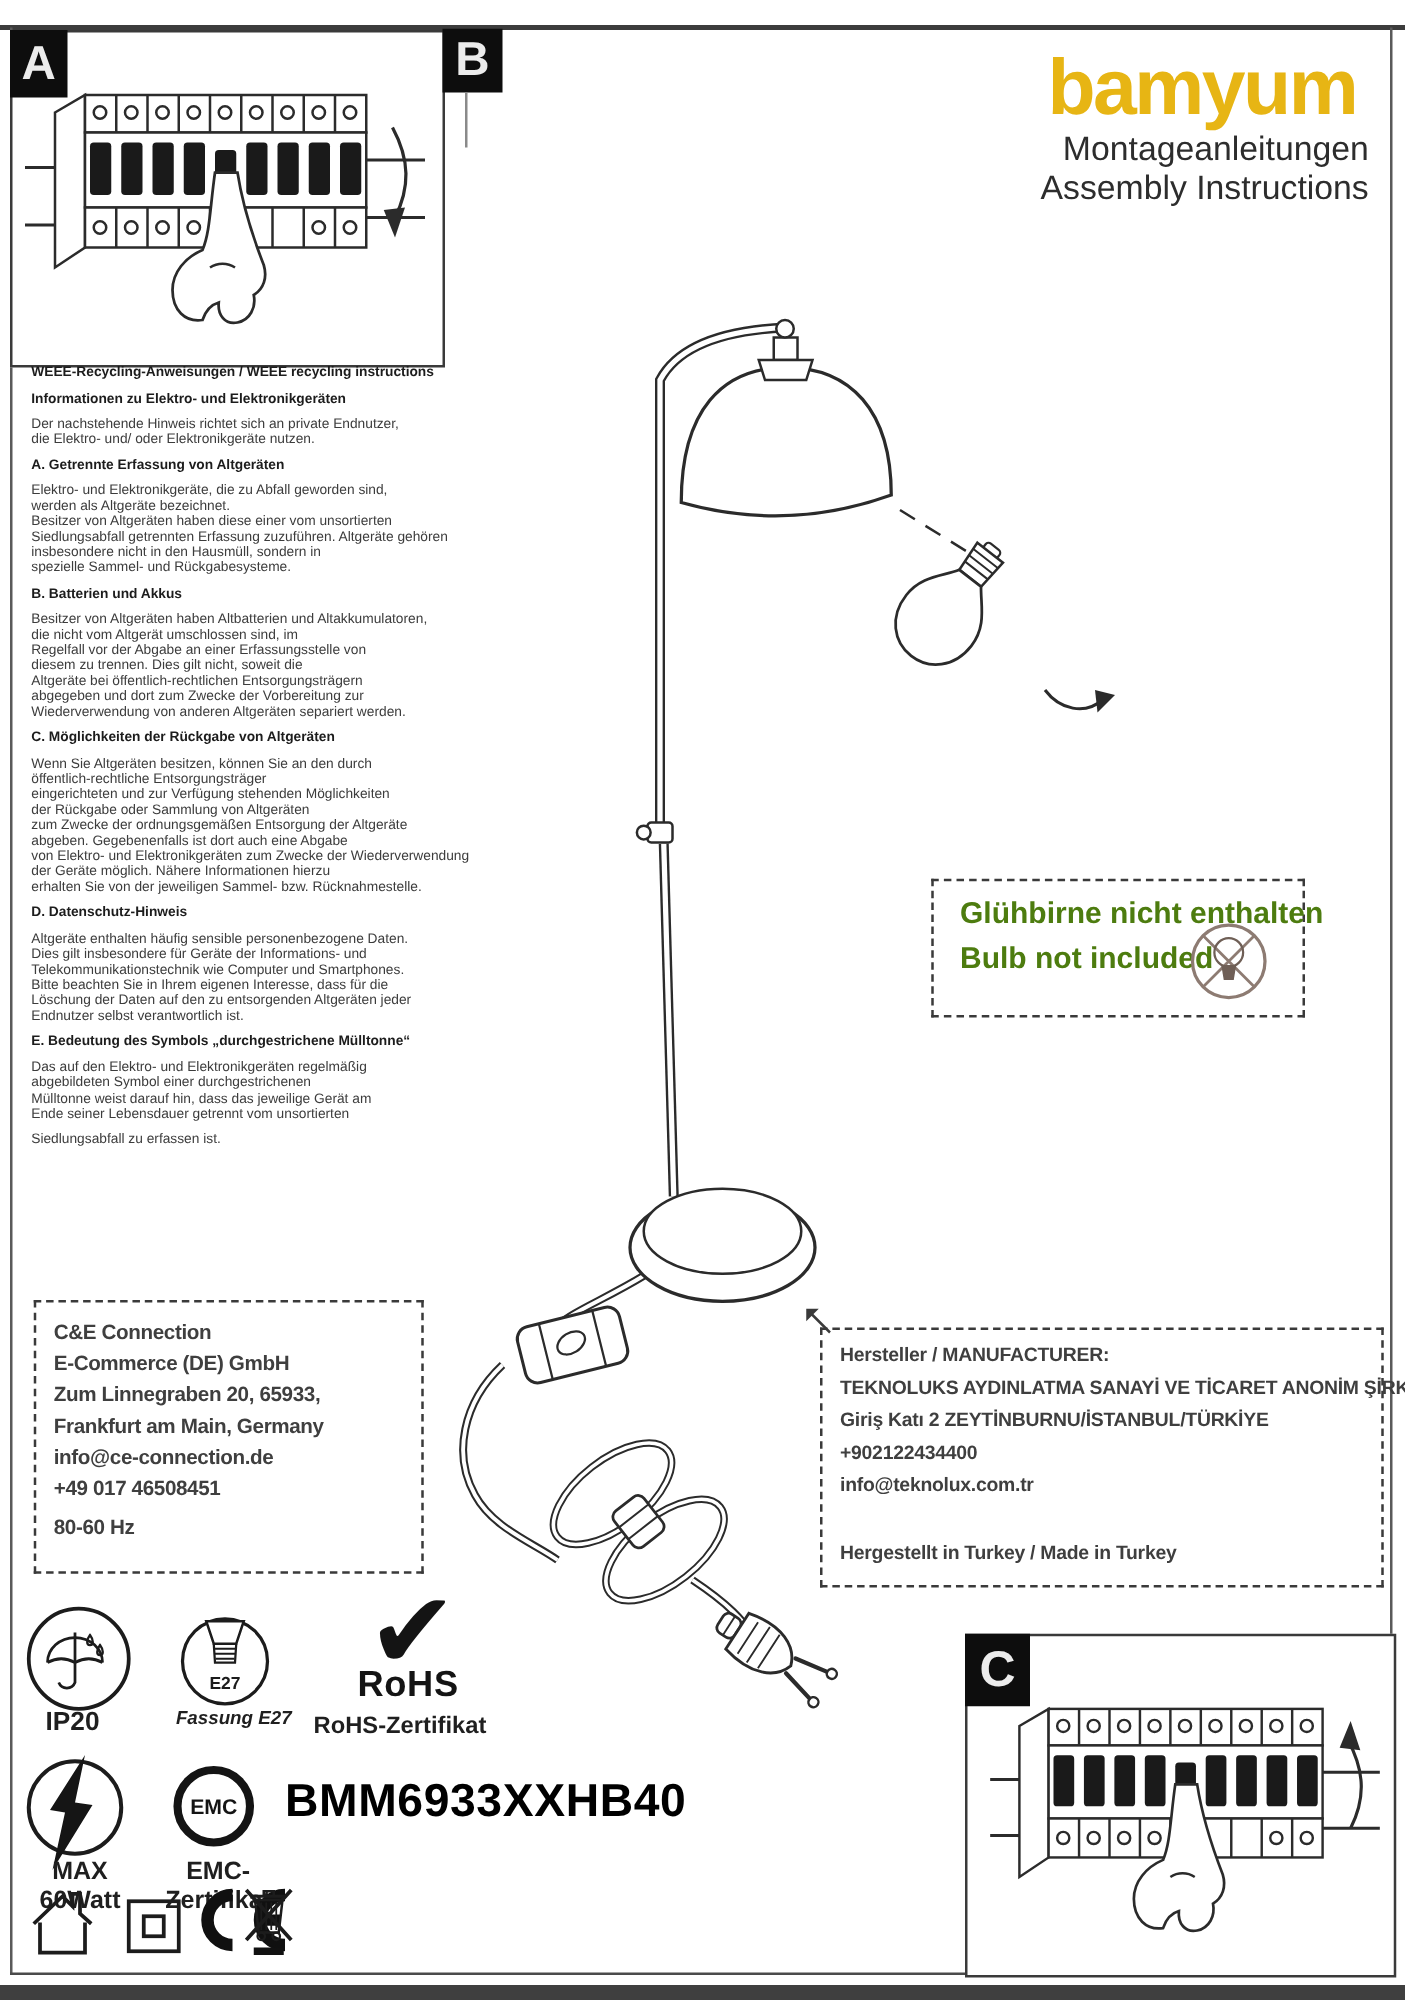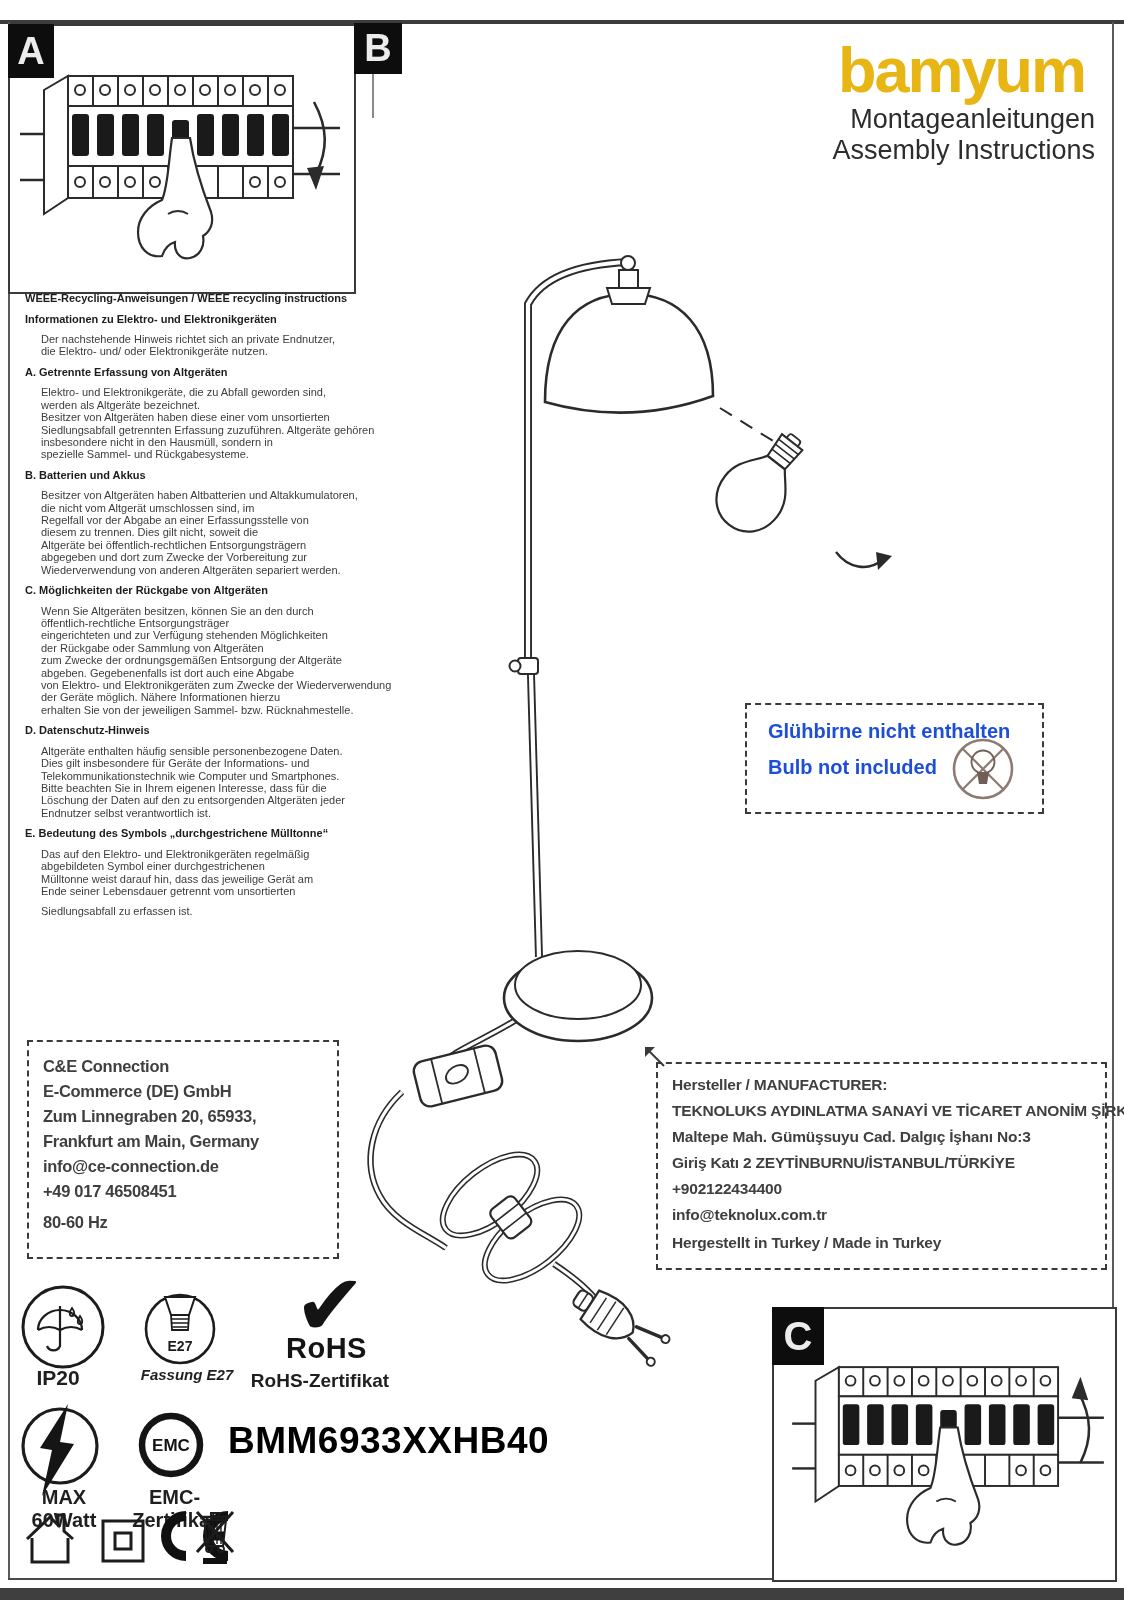--- a/index.html
+++ b/index.html
@@ -11,24 +11,24 @@
   .rule{background:#3c3c3c;}
   .panelbox{border:2px solid #3a3a3a;background:#fff;}
   .plabel{background:#0d0d0d;color:#ececec;display:flex;align-items:center;justify-content:center;
           font-weight:700;font-size:38px;}
   
   .brand{font-weight:700;font-size:63px;letter-spacing:-2px;color:#e7b514;text-align:right;}
   .subtitles{font-size:27px;line-height:31px;font-weight:500;color:#2d2d2d;text-align:right;}
   
   .weee{width:408px;}
   .weee-h{font-weight:700;font-size:11px;line-height:12.5px;color:#1c1c1c;margin:0 0 8px 0;}
-  .weee-p{font-weight:400;font-size:11px;line-height:12.4px;color:#3c3c3c;margin:0 0 8px 16px;white-space:pre-line;}
+  .weee-p{font-weight:400;font-size:11px;line-height:12.4px;color:#3c3c3c;margin:0 0 8px 0;white-space:pre-line;}
   
   .dashed{border:2px dashed #3a3a3a;}
-  .bulbline{font-size:20px;line-height:36px;font-weight:700;color:#1d4ed8;}
+  .bulbline{font-size:24px;line-height:36px;font-weight:700;color:#4d7c0f;}
   .rsp-line{font-size:16.5px;line-height:25px;font-weight:700;color:#3f3f3f;letter-spacing:-0.3px;white-space:nowrap;}
   .man-line{font-size:15.5px;line-height:26px;font-weight:700;color:#3f3f3f;letter-spacing:-0.2px;white-space:nowrap;}
   
   .cap{font-weight:700;color:#1f1f1f;text-align:center;}
   .rohs-check{font-size:86px;line-height:86px;color:#141414;}
   .rohs-word{font-weight:800;font-size:29px;color:#141414;letter-spacing:0.5px;}
   .pcode{font-weight:700;font-size:37px;color:#000000;letter-spacing:0.5px;}
 </style>
 </head>
 <body>
@@ -259,21 +259,20 @@
   </div>
 
   <svg class="abs" style="left:642px;top:1044px;" width="26" height="26" viewBox="0 0 26 26">
     <path d="M22 22 L6 6" stroke="#3a3a3a" stroke-width="2" fill="none"></path>
     <polygon points="3,13 3,3 13,3" fill="#3a3a3a"></polygon>
   </svg>
   <div class="abs dashed" style="left:656px;top:1062px;width:447px;height:204px;">
     <div style="padding:8px 0 0 14px;">
       <div class="man-line">Hersteller / MANUFACTURER:</div>
       <div class="man-line">TEKNOLUKS AYDINLATMA SANAYİ VE TİCARET ANONİM ŞİRKETİ</div>
-      <div class="man-line">Maltepe Mah. Gümüşsuyu Cad. Dalgıç İşhanı No:3</div>
       <div class="man-line">Giriş Katı 2 ZEYTİNBURNU/İSTANBUL/TÜRKİYE</div>
       <div class="man-line">+902122434400</div>
       <div class="man-line">info@teknolux.com.tr</div>
     </div>
     <div class="man-line abs" style="left:14px;top:166px;">Hergestellt in Turkey / Made in Turkey</div>
   </div>
 
   <svg class="abs" style="left:20px;top:1284px;" width="86" height="86" viewBox="0 0 86 86" fill="none">
     <circle cx="43" cy="43" r="40" stroke="#1c1c1c" stroke-width="3"></circle>
     <g transform="translate(40 48)" stroke="#1c1c1c" stroke-width="2.2">

